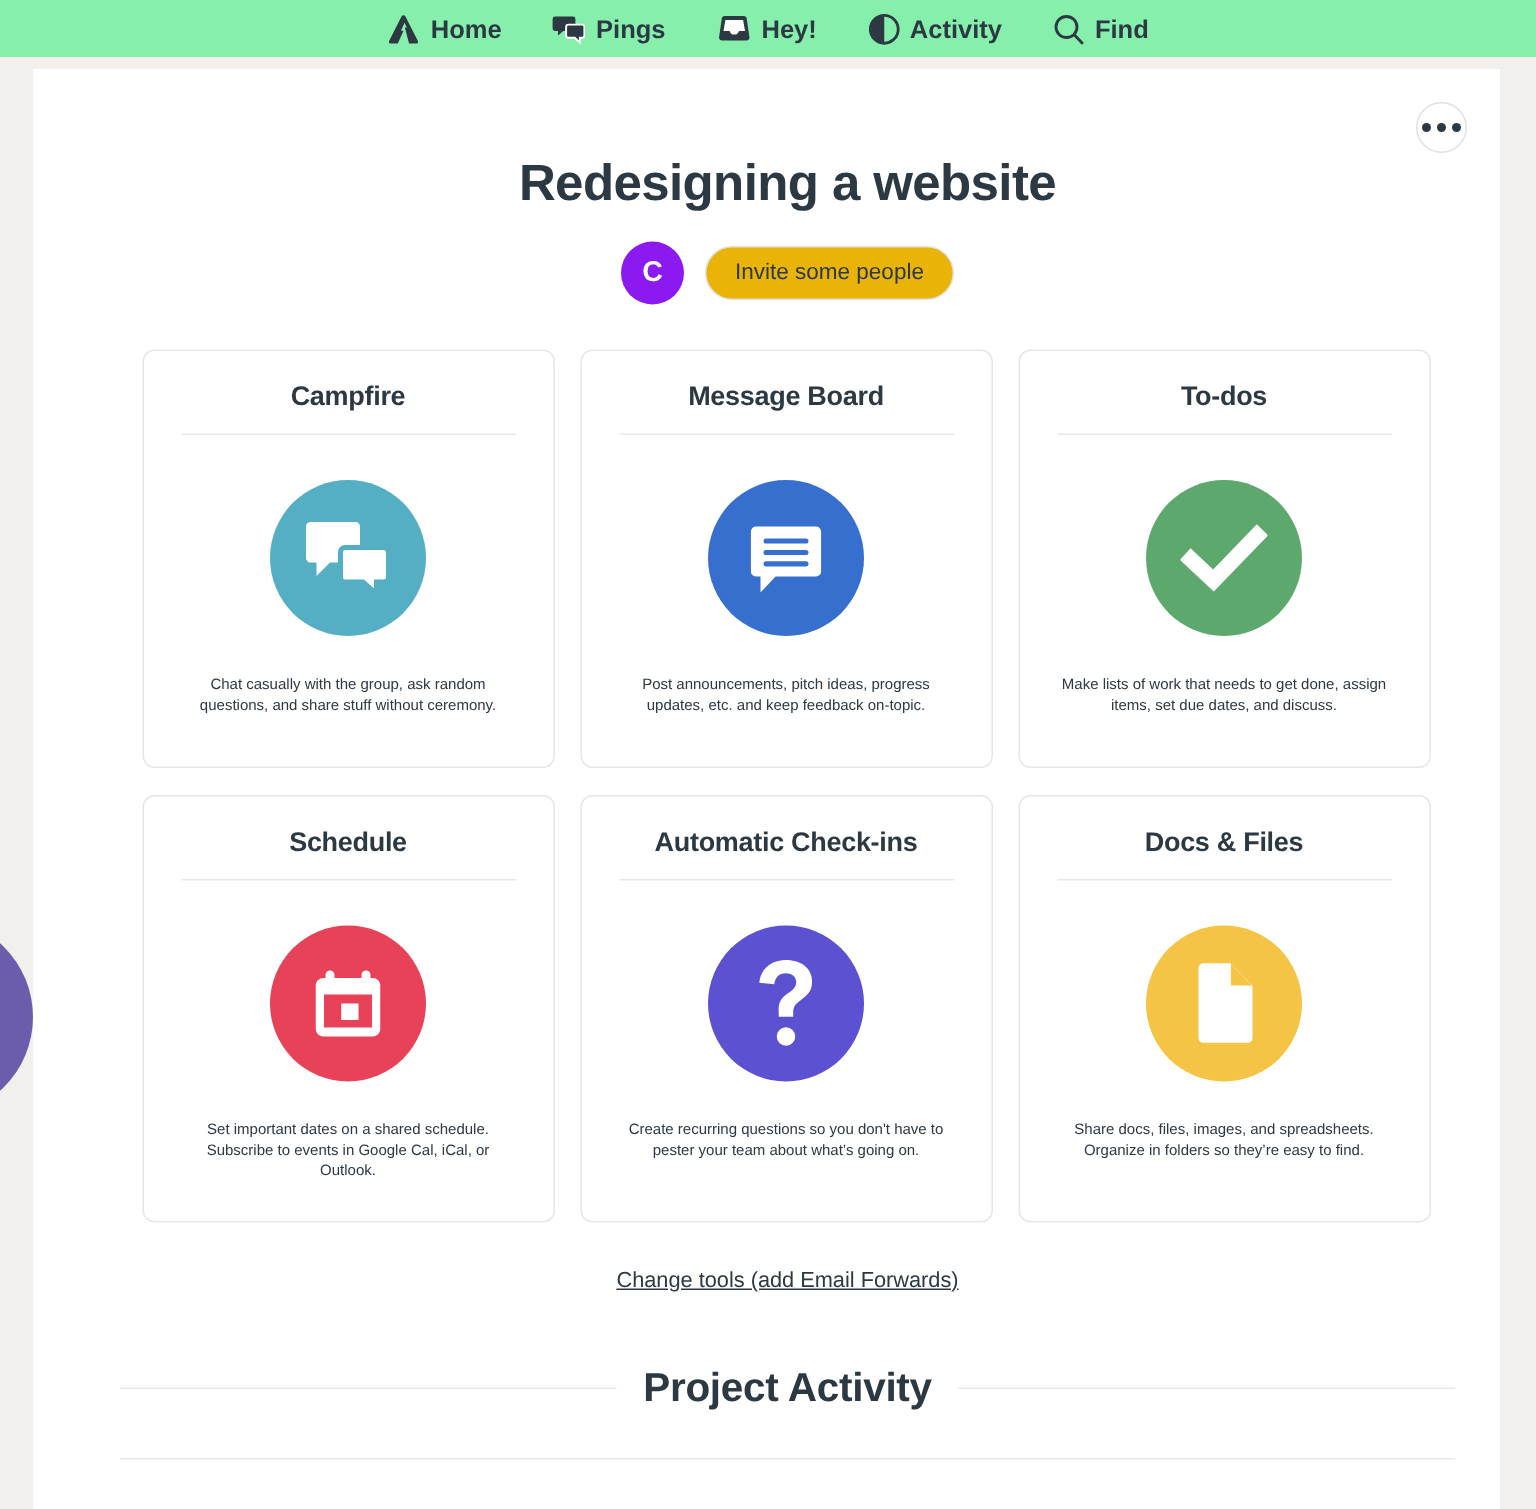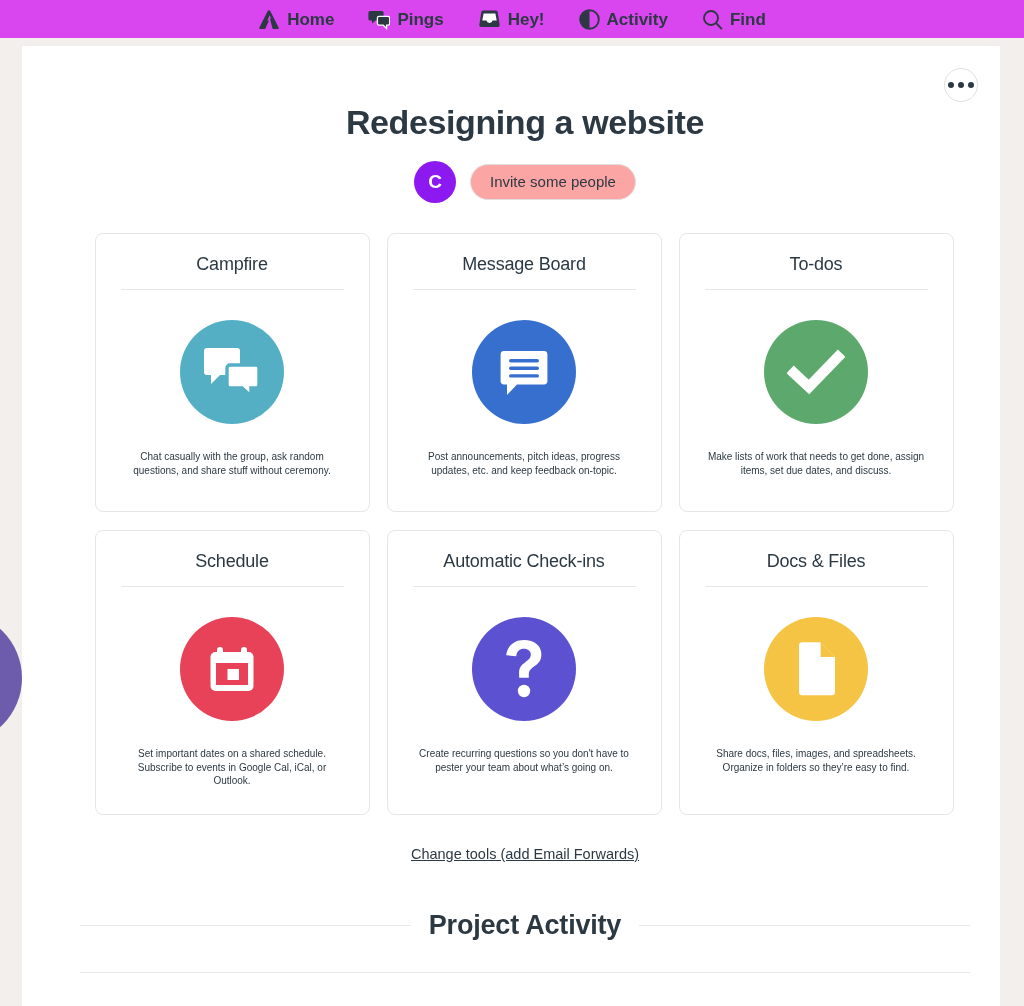--- a/index.html
+++ b/index.html
@@ -31,21 +31,21 @@
 
   
   .topnav {
     position: relative;
     z-index: 3;
     height: 38px;
     display: flex;
     align-items: center;
     justify-content: center;
     gap: 34px;
-    background: #d946ef;
+    background: #86efac;
   }
   .nav-item {
     display: flex;
     align-items: center;
     gap: 7px;
     text-decoration: none;
     color: #2c3943;
     font-size: 17px;
     font-weight: bold;
     line-height: 1;
@@ -112,21 +112,21 @@
     color: #fff;
     display: flex;
     align-items: center;
     justify-content: center;
     font-size: 19px;
     font-weight: bold;
     cursor: pointer;
   }
   .invite-btn {
     border: 1px solid #e1dfdd;
-    background: #fca5a5;
+    background: #eab308;
     border-radius: 20px;
     padding: 9px 19px;
     font-size: 15px;
     color: #2c3943;
     font-family: "Liberation Sans", sans-serif;
     cursor: pointer;
     line-height: 1.1;
   }
 
   
@@ -144,21 +144,21 @@
     padding: 20px 16px 18px 16px;
     display: flex;
     flex-direction: column;
     align-items: center;
     cursor: pointer;
   }
   .tool-card.row2 { min-height: 285px; }
   .tool-card.row1 { min-height: 279px; }
   .tool-title {
     font-size: 18px;
-    font-weight: normal;
+    font-weight: bold;
     letter-spacing: -0.2px;
     text-align: center;
   }
   .tool-rule {
     margin-top: 14px;
     width: 223px;
     height: 1px;
     background: #e9e7e5;
   }
   .tool-icon-wrap {

